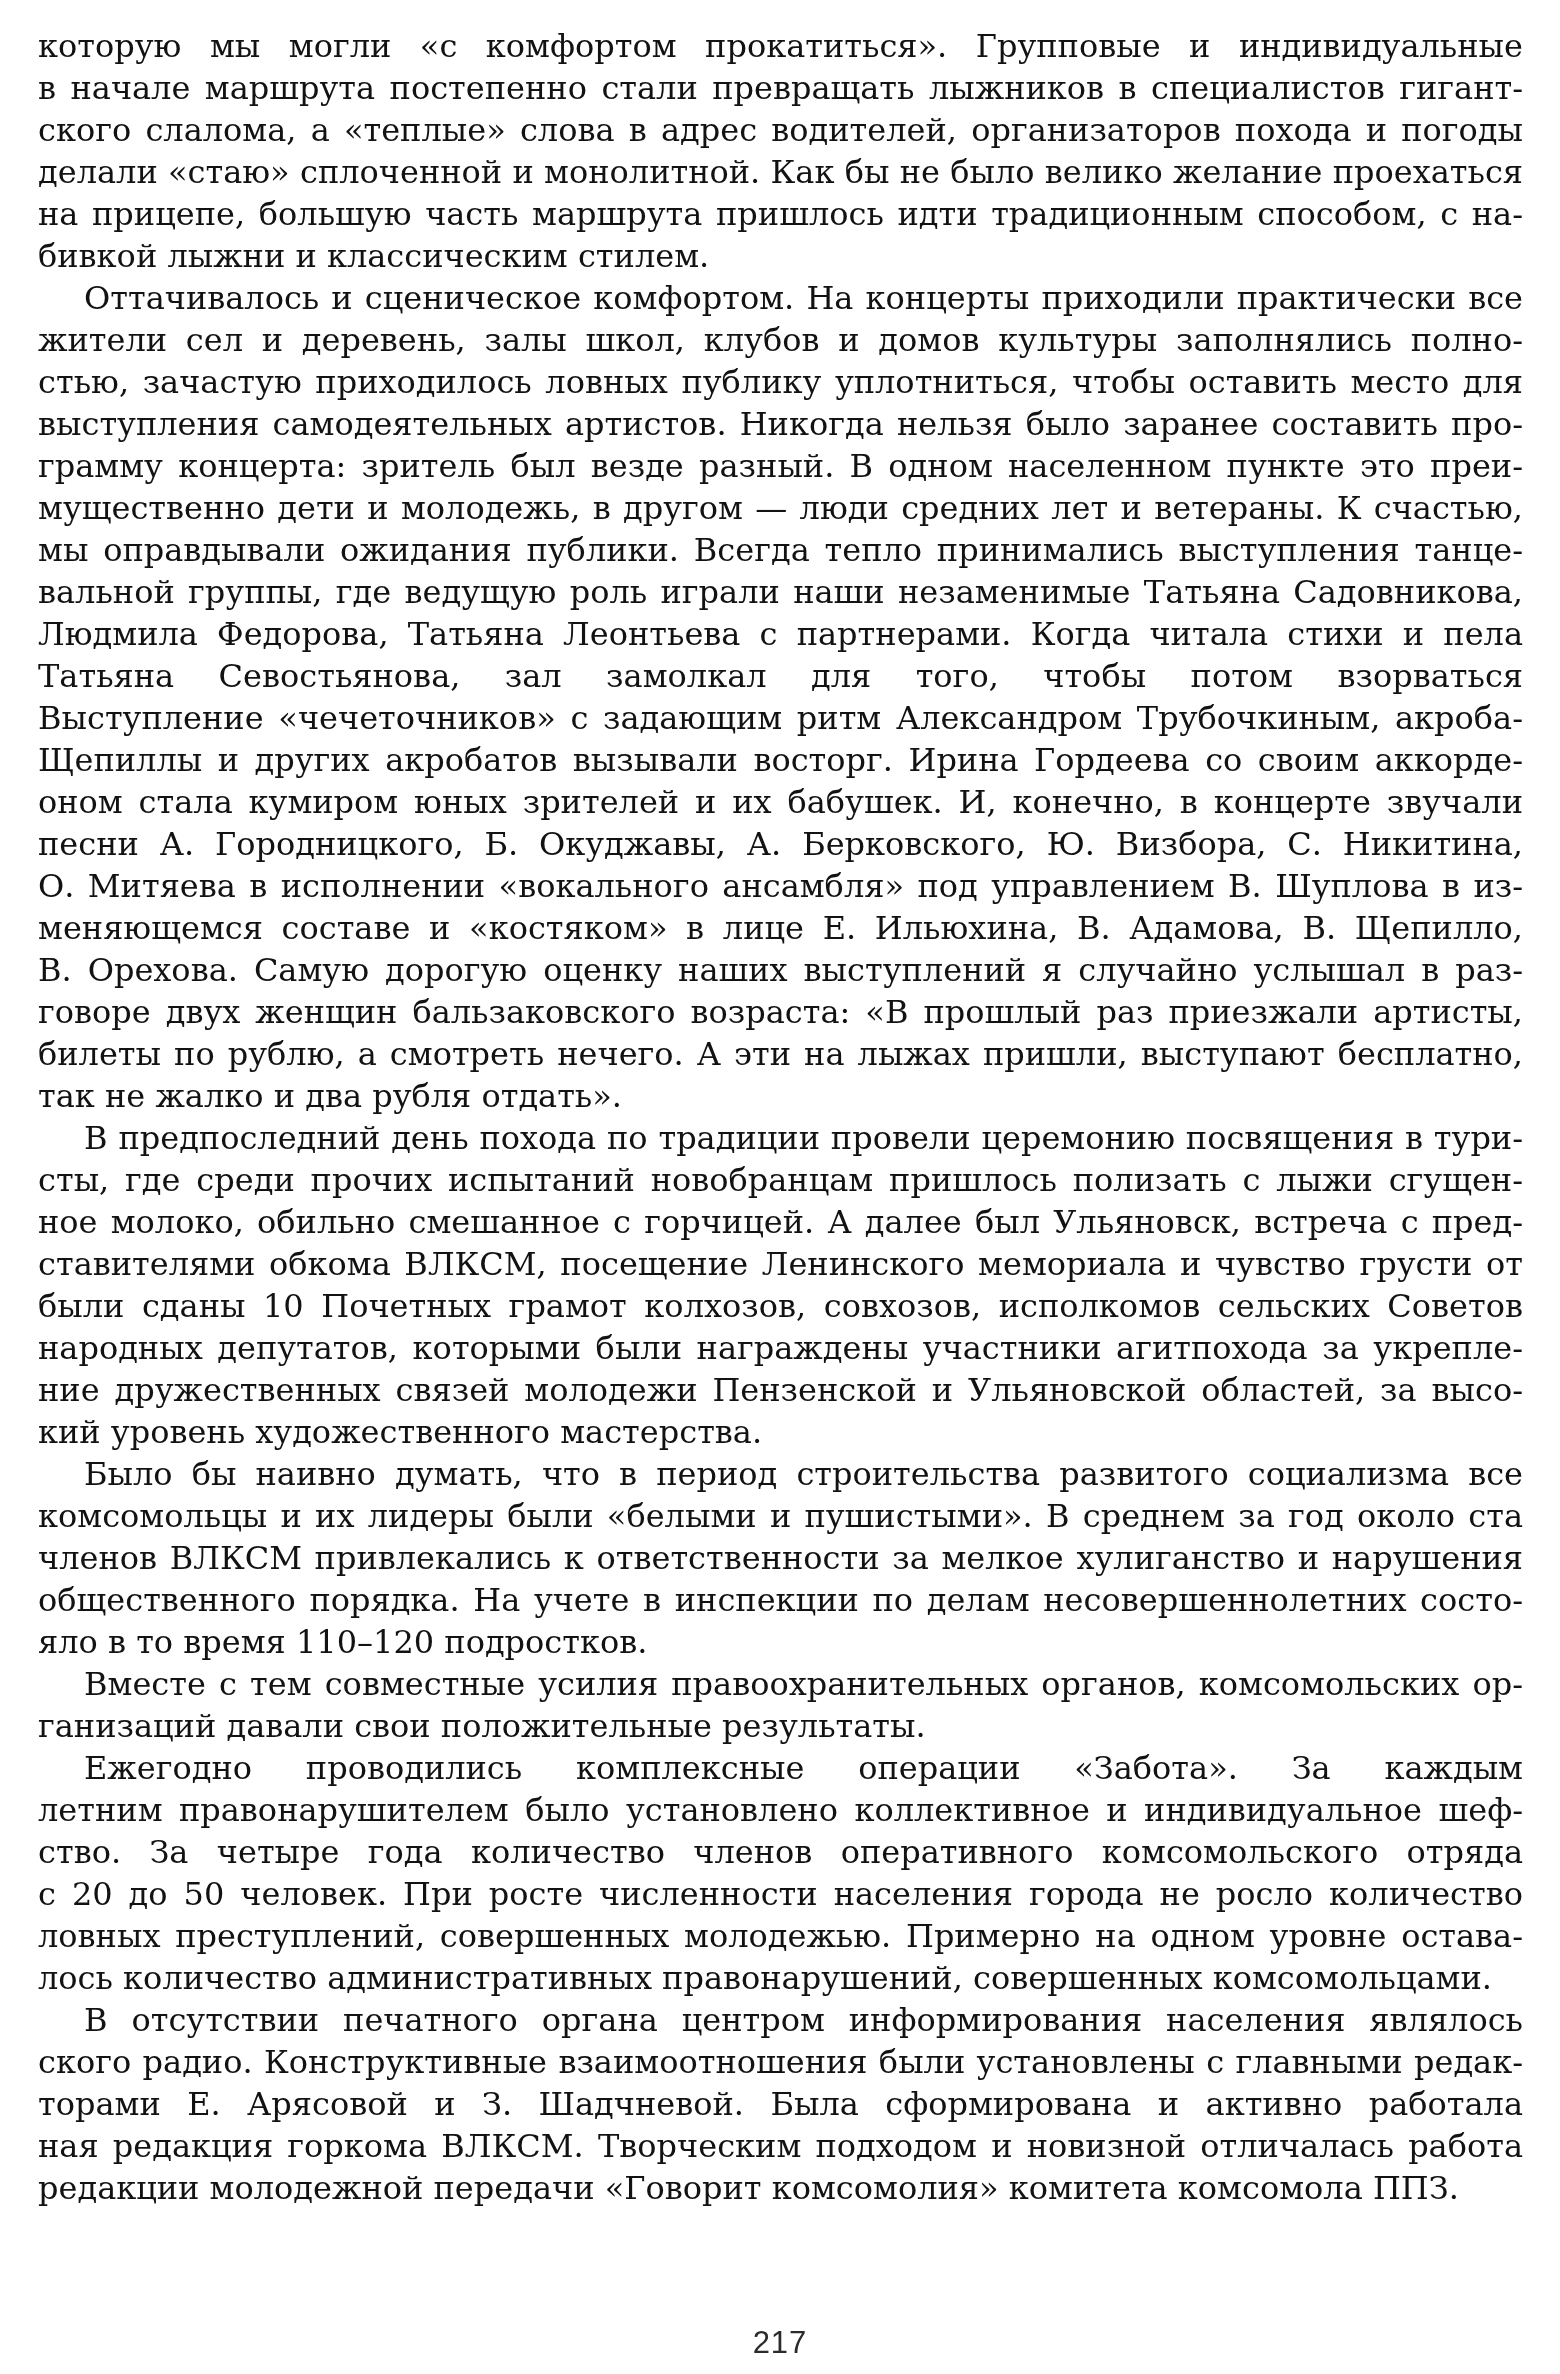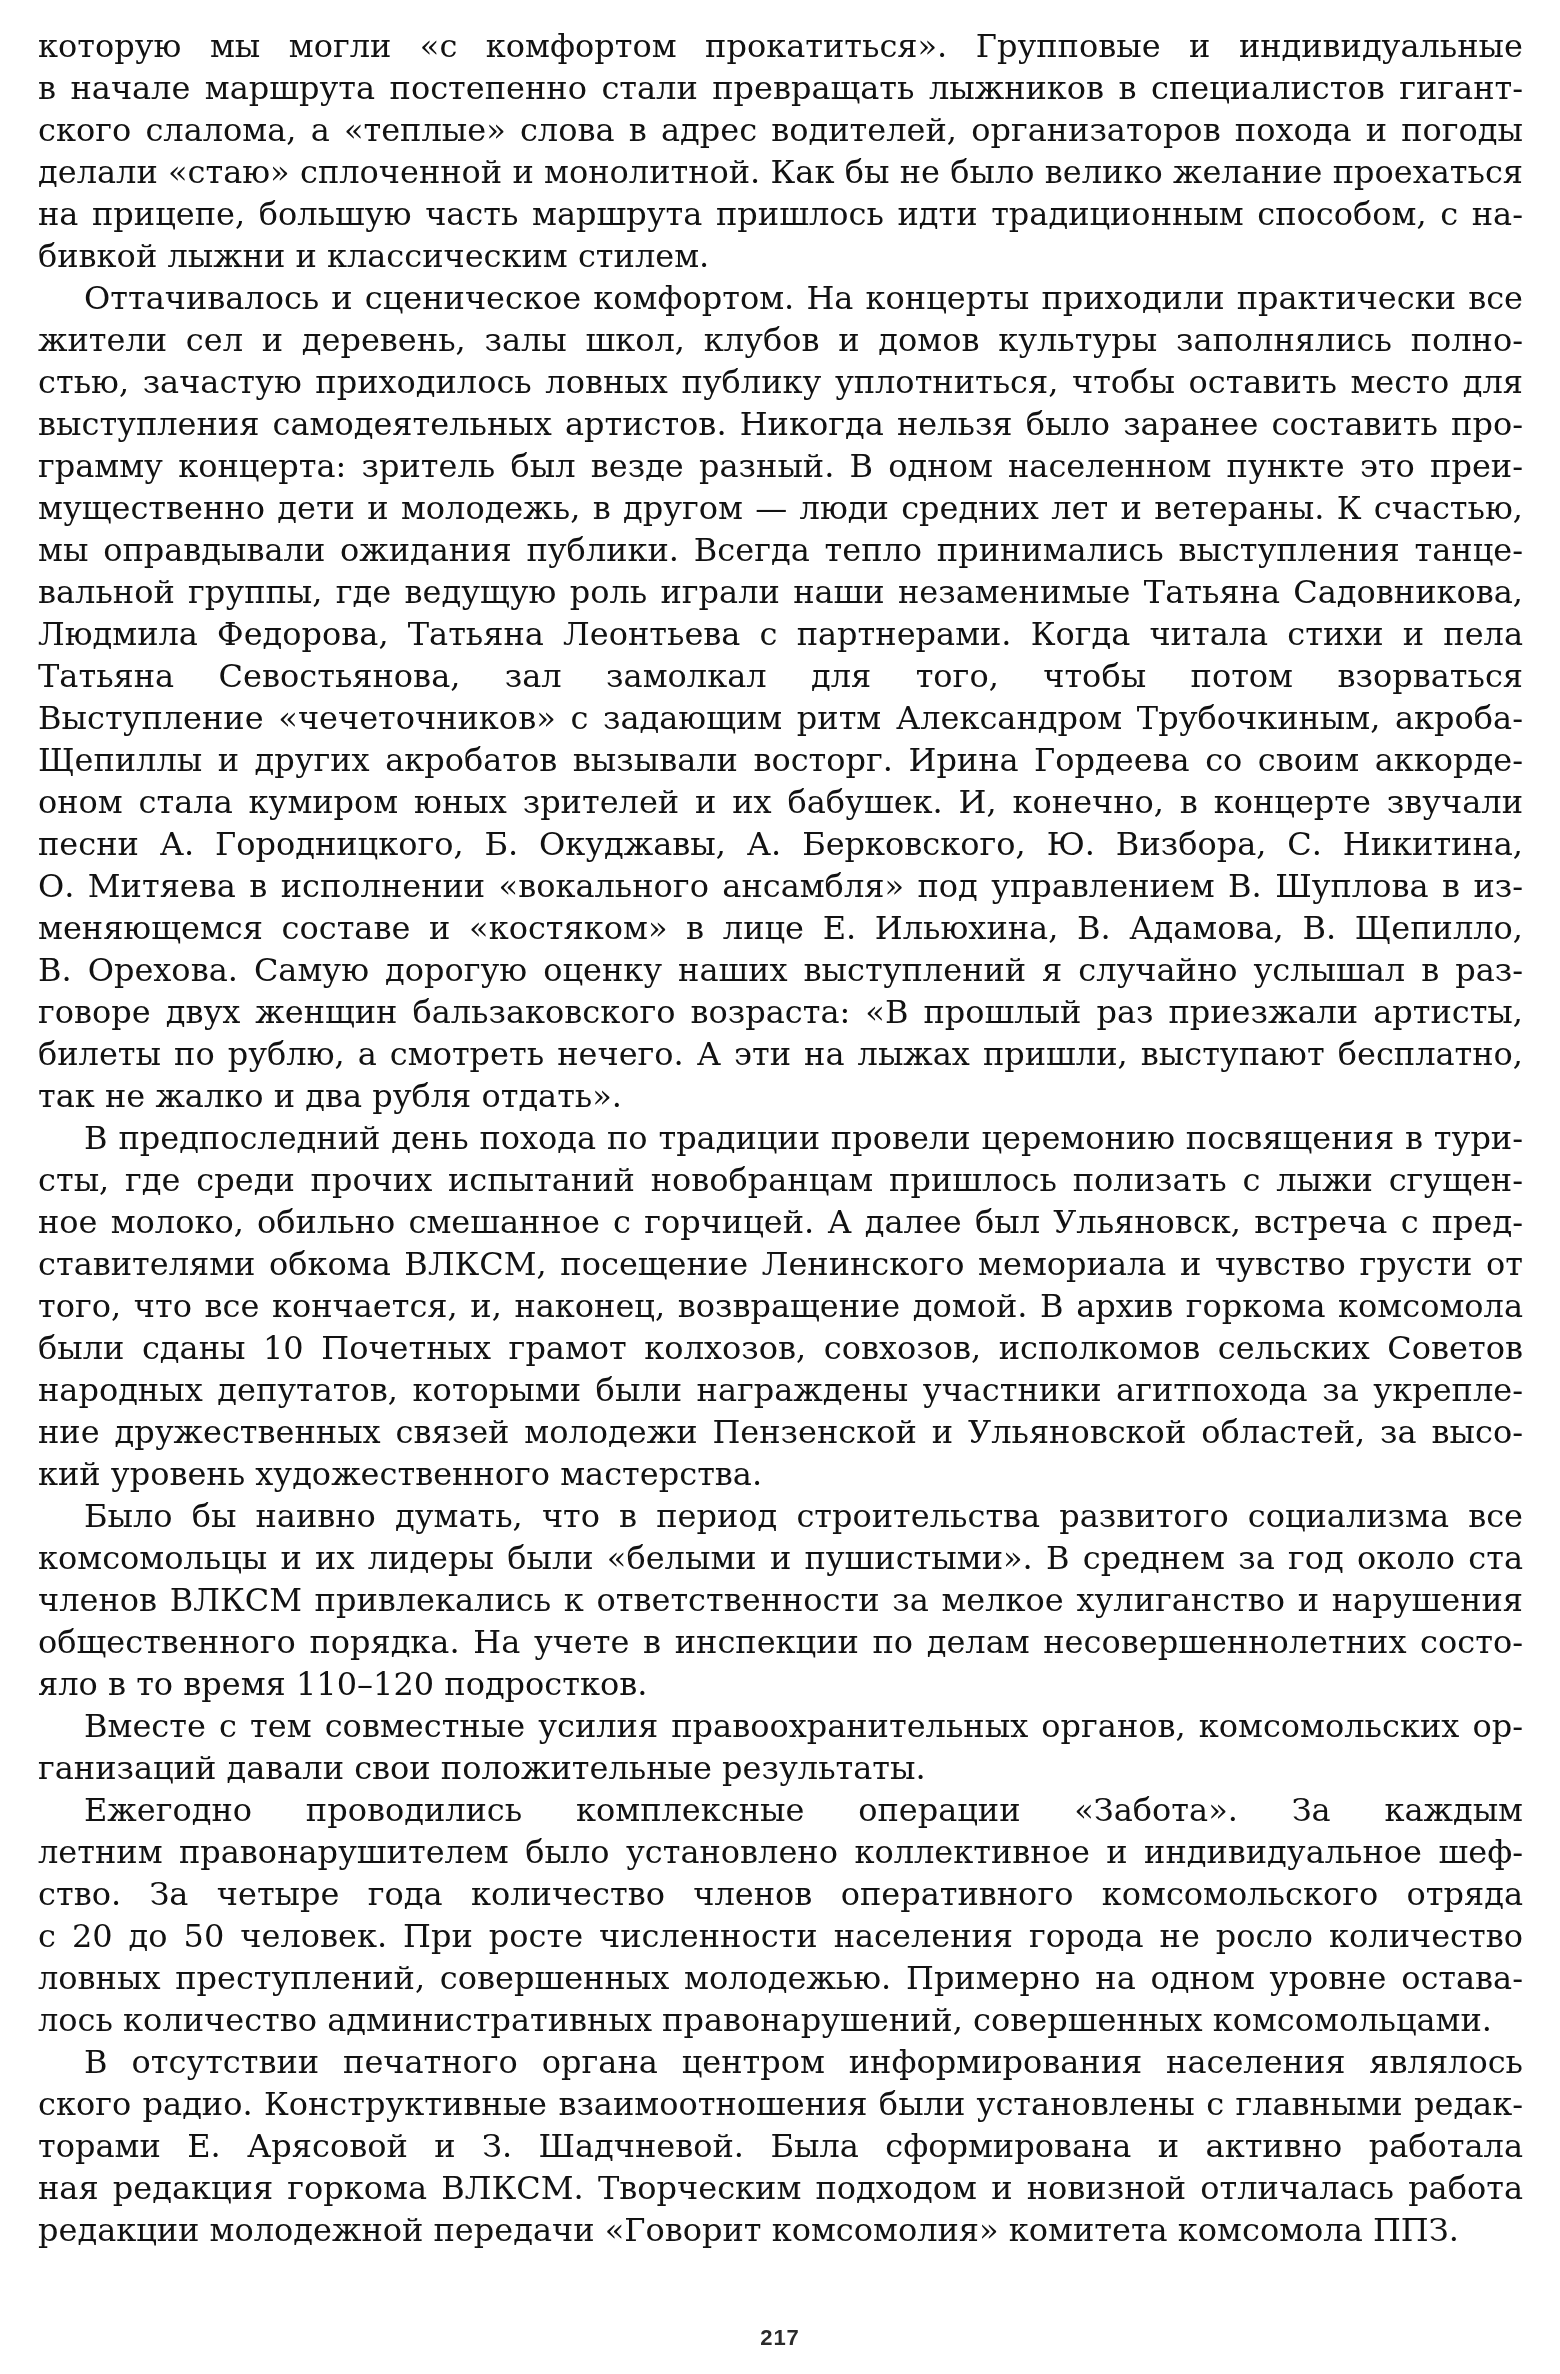--- a/index.html
+++ b/index.html
@@ -39,22 +39,22 @@
   .line.indent {
     text-indent: 46px;
   }
   .page-number {
     position: absolute;
     left: 0;
     width: 100%;
     top: 2325px;
     text-align: center;
     font-family: "Liberation Sans", "DejaVu Sans", sans-serif;
-    font-size: 22px;
-    font-weight: 700;
+    font-size: 31px;
+    font-weight: 400;
     letter-spacing: 1px;
     color: #2b2b2b;
   }
 </style>
 </head>
 <body>
 
 <div class="page">
   <div class="text-block">
       <div class="para">
@@ -85,21 +85,20 @@
         <div class="line">В. Орехова. Самую дорогую оценку наших выступлений я случайно услышал в раз-</div>
         <div class="line">говоре двух женщин бальзаковского возраста: «В прошлый раз приезжали артисты,</div>
         <div class="line">билеты по рублю, а смотреть нечего. А эти на лыжах пришли, выступают бесплатно,</div>
         <div class="line last">так не жалко и два рубля отдать».</div>
       </div>
       <div class="para">
         <div class="line indent">В предпоследний день похода по традиции провели церемонию посвящения в тури-</div>
         <div class="line">сты, где среди прочих испытаний новобранцам пришлось полизать с лыжи сгущен-</div>
         <div class="line">ное молоко, обильно смешанное с горчицей. А далее был Ульяновск, встреча с пред-</div>
         <div class="line">ставителями обкома ВЛКСМ, посещение Ленинского мемориала и чувство грусти от</div>
-        <div class="line">того, что все кончается, и, наконец, возвращение домой. В архив горкома комсомола</div>
         <div class="line">были сданы 10 Почетных грамот колхозов, совхозов, исполкомов сельских Советов</div>
         <div class="line">народных депутатов, которыми были награждены участники агитпохода за укрепле-</div>
         <div class="line">ние дружественных связей молодежи Пензенской и Ульяновской областей, за высо-</div>
         <div class="line last">кий уровень художественного мастерства.</div>
       </div>
       <div class="para">
         <div class="line indent">Было бы наивно думать, что в период строительства развитого социализма все</div>
         <div class="line">комсомольцы и их лидеры были «белыми и пушистыми». В среднем за год около ста</div>
         <div class="line">членов ВЛКСМ привлекались к ответственности за мелкое хулиганство и нарушения</div>
         <div class="line">общественного порядка. На учете в инспекции по делам несовершеннолетних состо-</div>

